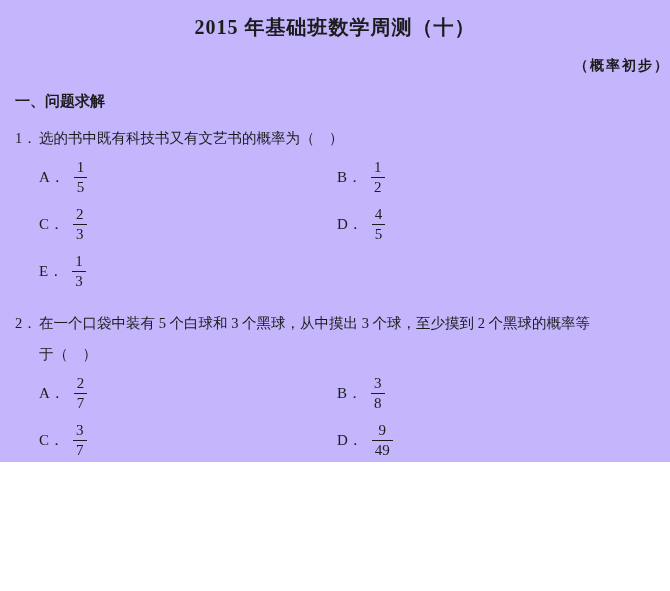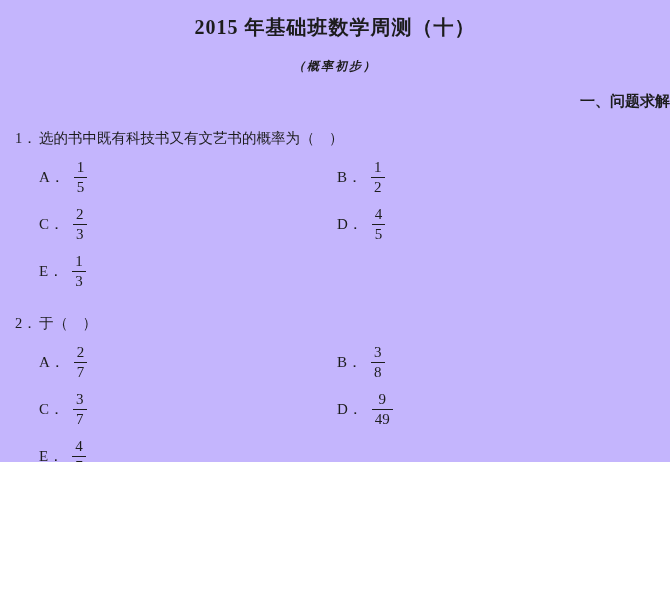--- a/index.html
+++ b/index.html
@@ -19,45 +19,43 @@
   .doc-title {
     margin-top: 14px;
     text-align: center;
     font-size: 20px;
     font-weight: bold;
     line-height: 26px;
     letter-spacing: 1px;
   }
   .doc-subtitle {
     margin-top: 17px;
-    text-align: center;
-    font-size: 12px;
+    text-align: right;
+    font-size: 14px;
     font-weight: bold;
-    font-style: italic;
     line-height: 18px;
     letter-spacing: 2px;
   }
   .section-heading {
     margin: 33px 0 0 15px;
     font-family: "Liberation Sans", sans-serif;
     font-size: 20px;
     line-height: 30px;
     font-weight: normal;
   }
   .section-heading .star {
     color: #3f51b5;
     font-size: 19px;
     margin-right: 6px;
   }
   .part-heading {
     margin: 17px 0 0 15px;
     font-size: 15px;
     font-weight: bold;
     line-height: 18px;
-    text-align: right;
   }
   .question {
     margin: 13px 15px 0 15px;
   }
   .q-line {
     position: relative;
     padding-left: 24px;
     font-size: 14.5px;
     line-height: 31px;
     white-space: nowrap;
@@ -150,20 +148,21 @@
           <span class="num">1</span>
           <span class="den">3</span>
         </span>
       </div>
     </div>
   </section>
 
   <section class="question">
     <div class="q-line">
       <span class="q-number">2．</span>
+      <span>在一个口袋中装有 5 个白球和 3 个黑球，从中摸出 3 个球，至少摸到 2 个黑球的概率等</span>
     </div>
     <div class="q-line">于（　）</div>
 
     <div class="options">
       <div class="option">
         <span class="opt-label">A．</span>
         <span class="frac">
           <span class="num">2</span>
           <span class="den">7</span>
         </span>

